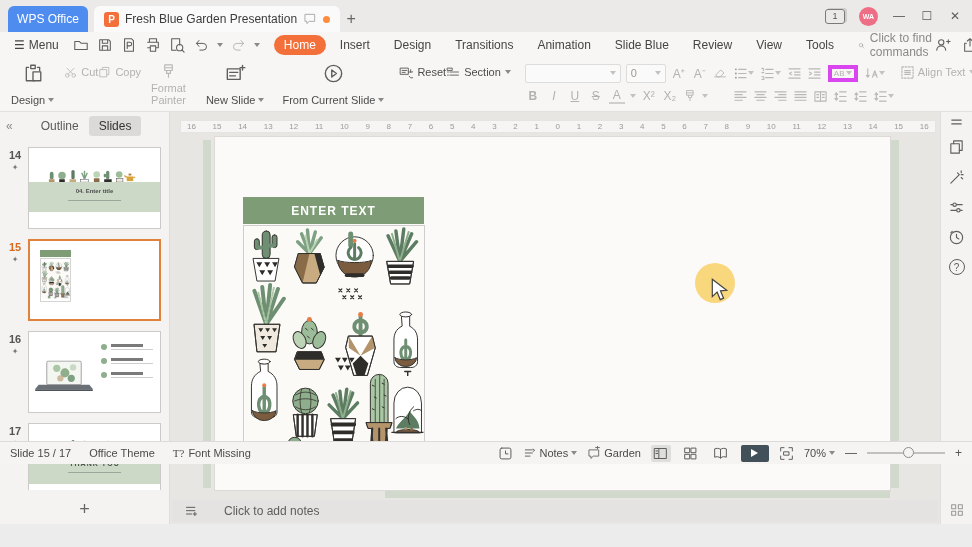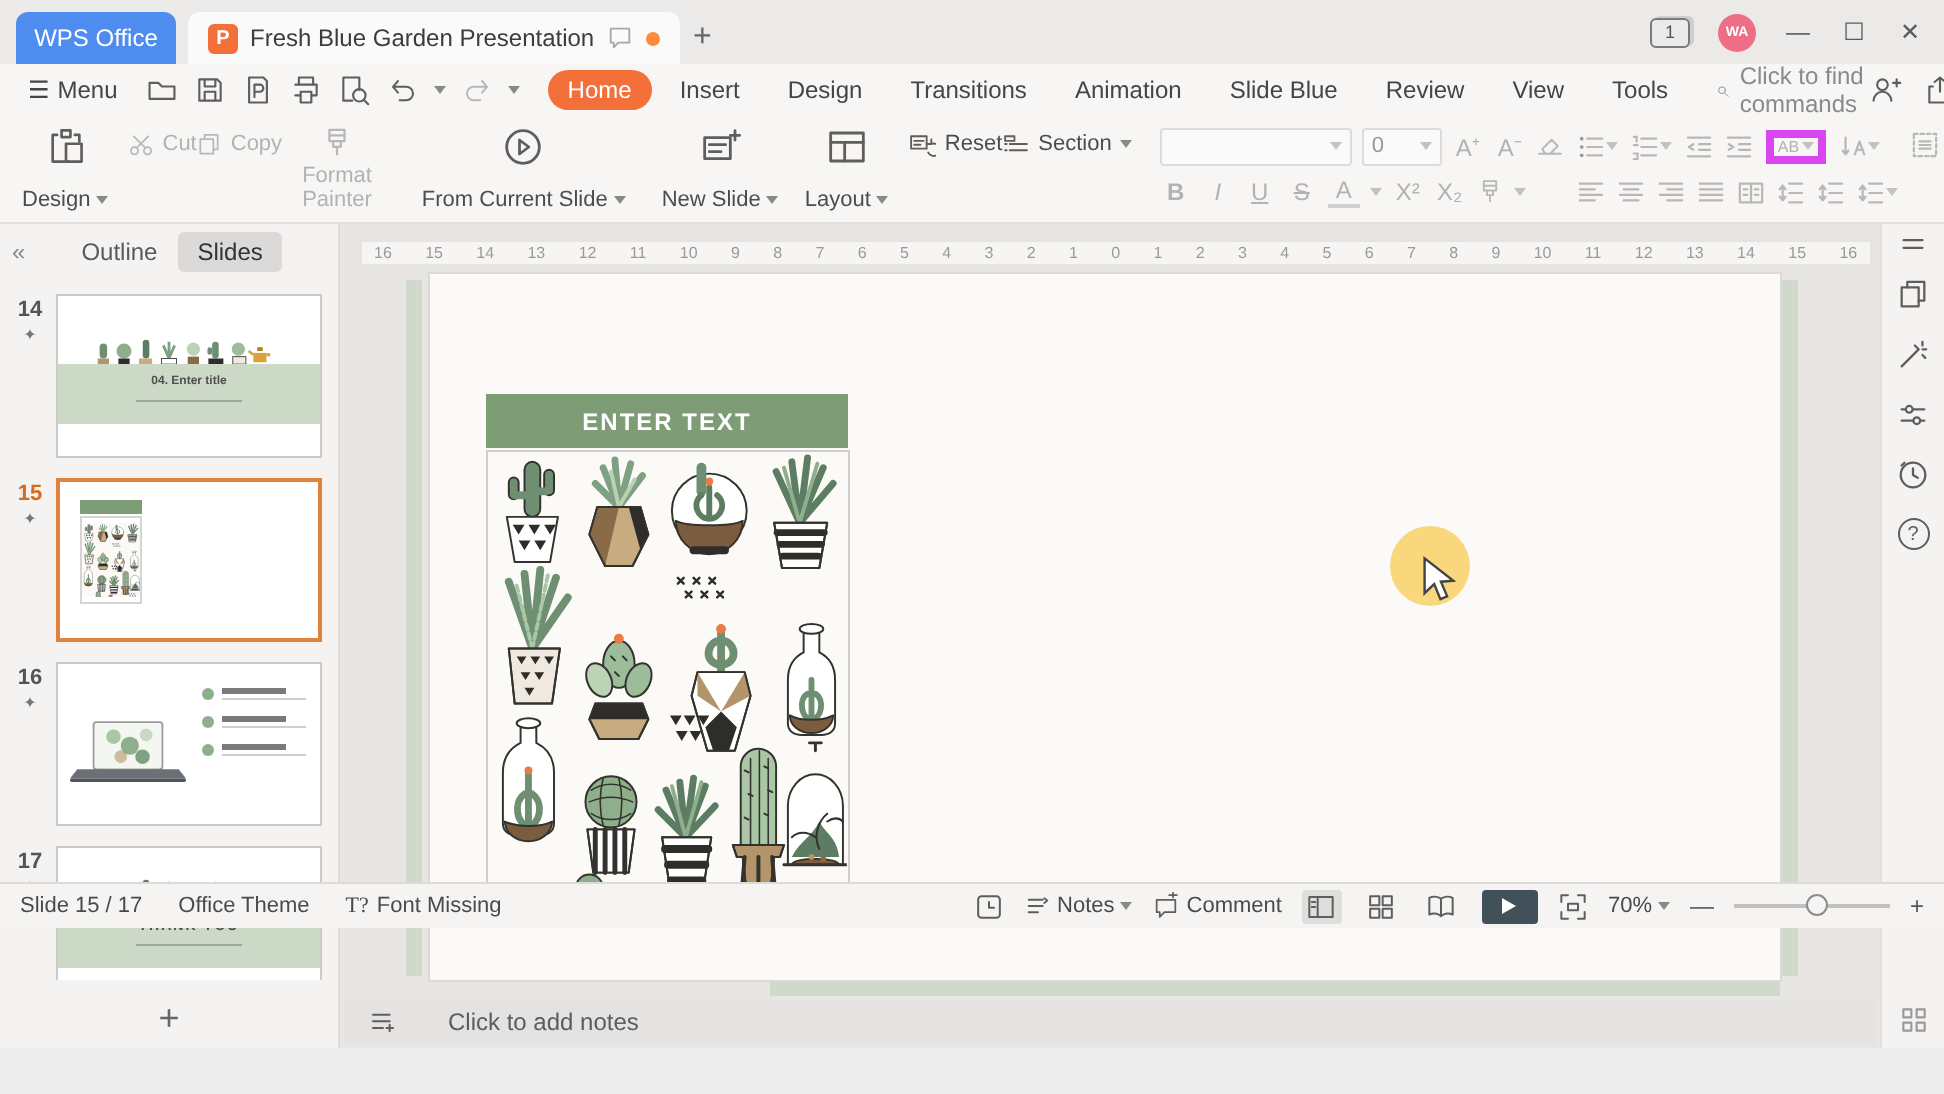--- a/index.html
+++ b/index.html
@@ -598,44 +598,35 @@
           <span>Copy</span>
         </span>
     </div>
     <div class="bigbtn g" style="line-height:1.1">
       <svg width="17" height="17" viewBox="0 0 18 18">
           <use href="#i-brush" class="ic g"></use>
         </svg>
       <span style="text-align:center"><span>Format</span><br><span>Painter</span></span>
     </div>
     <div class="rsep"></div>
+    <div class="bigbtn">
+      <svg width="21" height="21" viewBox="0 0 18 18">
+          <use href="#i-newslide" class="ic"></use>
+        </svg>
+      <span class="lbl">
+          <span>New Slide</span>
+          <span class="car"></span>
+        </span>
+    </div>
     <div class="bigbtn" style="padding:2px 8px">
       <svg width="21" height="21" viewBox="0 0 18 18">
           <use href="#i-playcircle" class="ic"></use>
         </svg>
       <span class="lbl">
           <span>From Current Slide</span>
-          <span class="car"></span>
-        </span>
-    </div>
-    <div class="bigbtn">
-      <svg width="21" height="21" viewBox="0 0 18 18">
-          <use href="#i-newslide" class="ic"></use>
-        </svg>
-      <span class="lbl">
-          <span>New Slide</span>
-          <span class="car"></span>
-        </span>
-    </div>
-    <div class="bigbtn">
-      <svg width="21" height="21" viewBox="0 0 18 18">
-          <use href="#i-layout" class="ic"></use>
-        </svg>
-      <span class="lbl">
-          <span>Layout</span>
           <span class="car"></span>
         </span>
     </div>
     <div class="stackcol">
       <span class="smallbtn">
           <svg width="14" height="14" viewBox="0 0 18 18">
             <use href="#i-reset" class="ic"></use>
           </svg>
           <span>Reset</span>
         </span>
@@ -968,21 +959,21 @@
         <svg width="14" height="14" viewBox="0 0 18 18">
             <use href="#i-notesico" class="ic"></use>
           </svg>
         <span>Notes</span>
           <span class="car"></span>
       </span>
       <span style="display:flex;align-items:center;gap:3px">
         <svg width="14" height="14" viewBox="0 0 18 18">
             <use href="#i-commentplus" class="ic"></use>
           </svg>
-        <span>Comment</span>
+        <span>Garden</span>
       </span>
       <span class="viewbtn active">
           <svg width="15" height="15" viewBox="0 0 18 18">
             <use href="#i-viewnormal" class="ic"></use>
           </svg>
         </span>
       <span class="viewbtn">
           <svg width="15" height="15" viewBox="0 0 18 18">
             <use href="#i-viewgrid" class="ic"></use>
           </svg>

